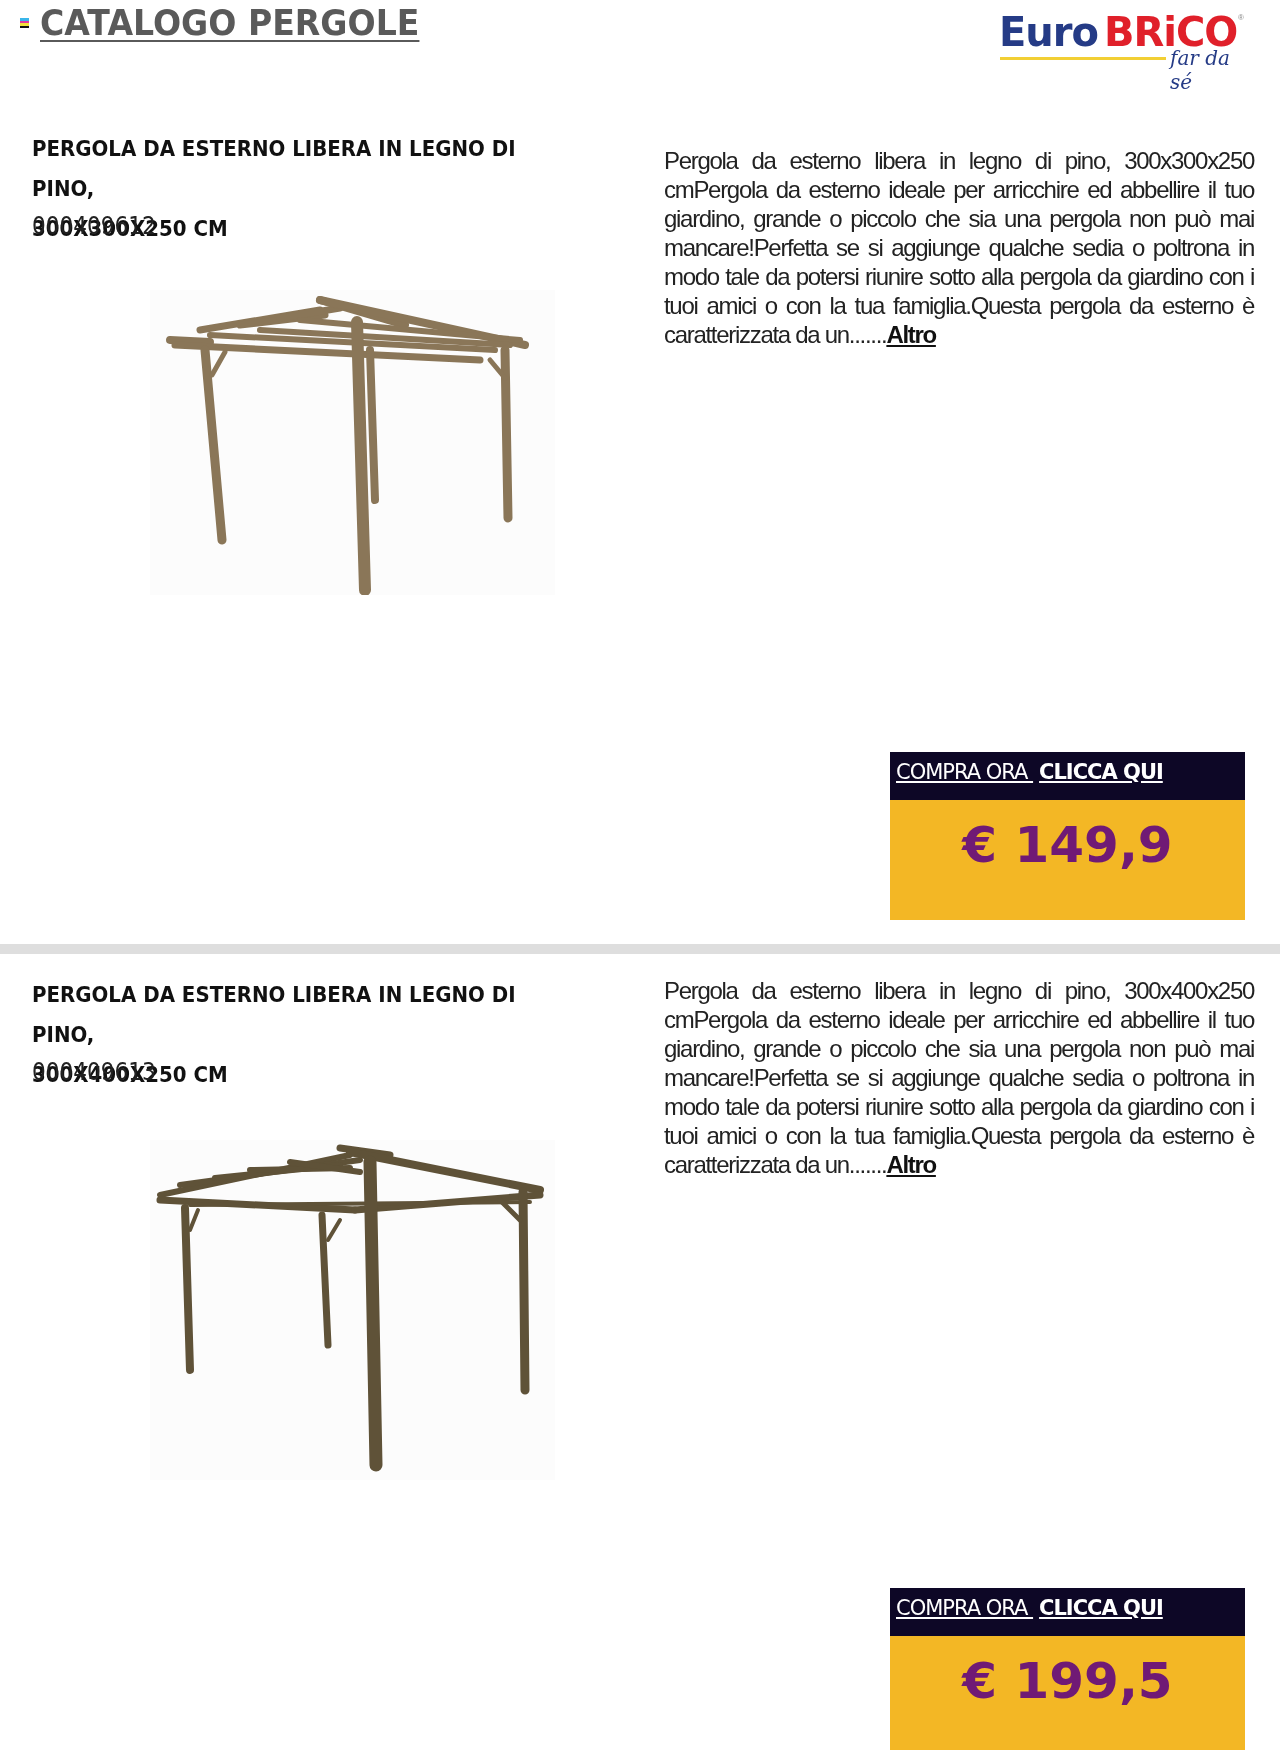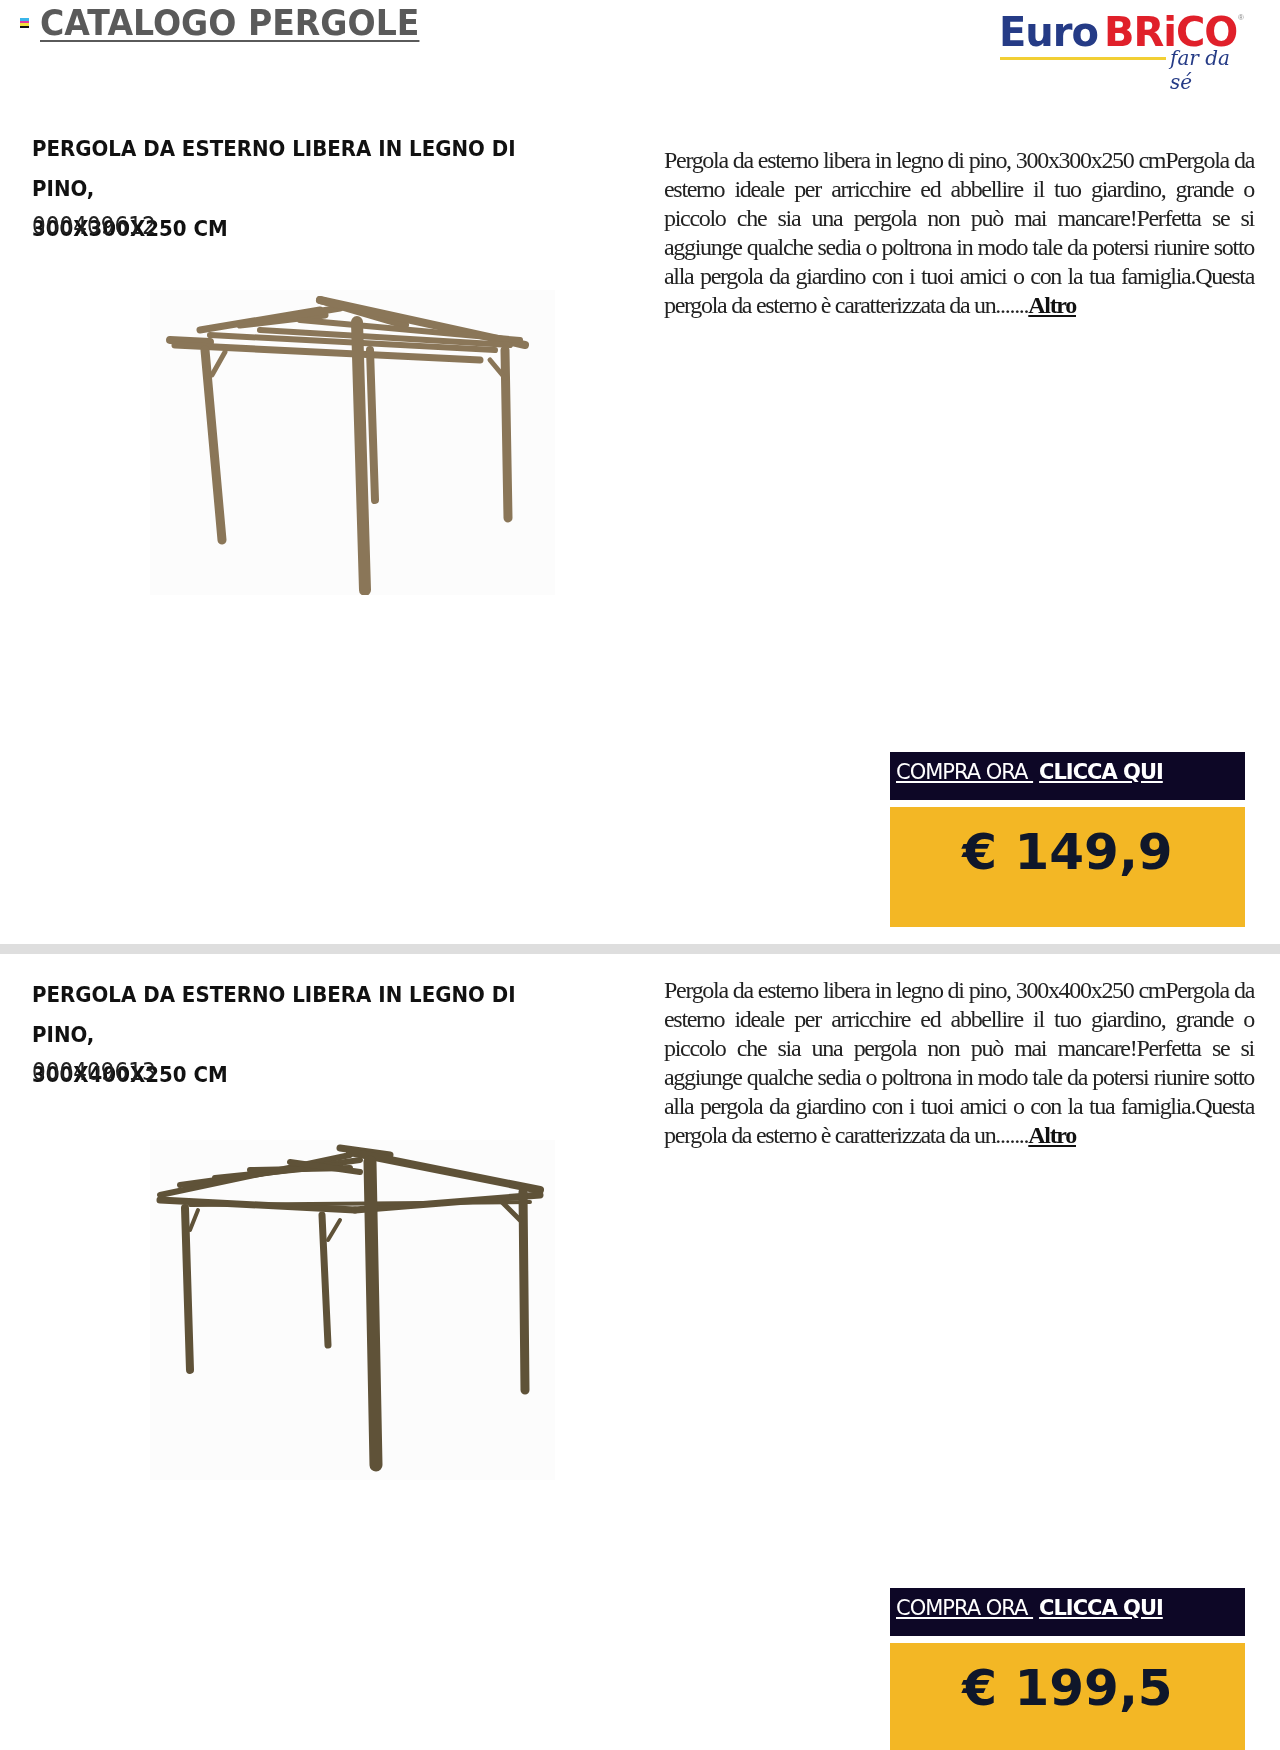--- a/index.html
+++ b/index.html
@@ -9,28 +9,28 @@
   .cmyk span{display:block;height:2.5px;}
   .cat-title{left:40px;top:2px;font-size:36px;font-weight:bold;color:#5a5a5a;text-decoration:underline;text-decoration-thickness:2px;text-underline-offset:5px;letter-spacing:0px;font-family:"DejaVu Sans",sans-serif;transform:scaleX(0.92);transform-origin:left;}
   .logo{left:996px;top:13px;width:250px;height:56px;}
   .logo .euro{position:absolute;left:3px;top:-4px;font-size:40px;font-weight:900;color:#253b86;font-family:"DejaVu Sans",sans-serif;letter-spacing:-1px;}
   .logo .brico{position:absolute;left:108px;top:-4px;font-size:40px;font-weight:900;color:#e0202a;font-family:"DejaVu Sans",sans-serif;letter-spacing:-1px;}
   .logo .reg{position:absolute;left:242px;top:0px;font-size:8px;color:#888;}
   .logo .line{position:absolute;left:4px;top:44px;width:166px;height:3px;background:#f2cf34;}
   .logo .tag{position:absolute;left:174px;top:33px;font-size:20px;font-style:italic;color:#253b86;font-family:"DejaVu Serif",serif;}
   .prod-name{left:32px;font-size:22px;font-weight:bold;line-height:40px;width:600px;font-family:"DejaVu Sans",sans-serif;transform:scaleX(0.9);transform-origin:left;}
   .prod-code{left:32px;font-size:24px;color:#222;font-family:"DejaVu Sans",sans-serif;transform:scaleX(0.9);transform-origin:left;}
-  .desc{left:664px;width:590px;font-size:24px;line-height:29px;color:#222;text-align:justify;font-family:Liberation Serif, serif;letter-spacing:-1.3px;}
+  .desc{left:664px;width:590px;font-size:24px;line-height:29px;color:#222;text-align:justify;font-family:Liberation Sans, sans-serif;letter-spacing:-1.3px;}
   .desc a{font-weight:bold;color:#111;text-decoration:underline;}
   .img{left:150px;width:405px;background:#fcfcfc;}
   .pricebox{left:890px;width:355px;}
   .pricebox .hdr{height:48px;background:#0d0726;color:#fff;font-size:21px;line-height:41px;padding-left:6px;font-family:"DejaVu Sans",sans-serif;letter-spacing:-1px;}
   .pricebox .hdr .c1{text-decoration:underline;font-weight:normal;}
   .pricebox .hdr .c2{text-decoration:underline;font-weight:bold;margin-left:6px;}
-  .pricebox .body{background:#f3b725;text-align:center;font-weight:bold;font-size:50px;color:#0f172a;font-family:"DejaVu Sans",sans-serif;margin-top:7px;}
+  .pricebox .body{background:#f3b725;text-align:center;font-weight:bold;font-size:50px;color:#701a75;font-family:"DejaVu Sans",sans-serif;}
   .divider{left:0;top:944px;width:1280px;height:10px;background:#dedede;}
 </style>
 </head>
 <body>
 
 <div class="abs cmyk">
   <span style="background:#39b6ea"></span>
     <span style="background:#e23a9b"></span>
     <span style="background:#f2e33a"></span>
     <span style="background:#111"></span>

